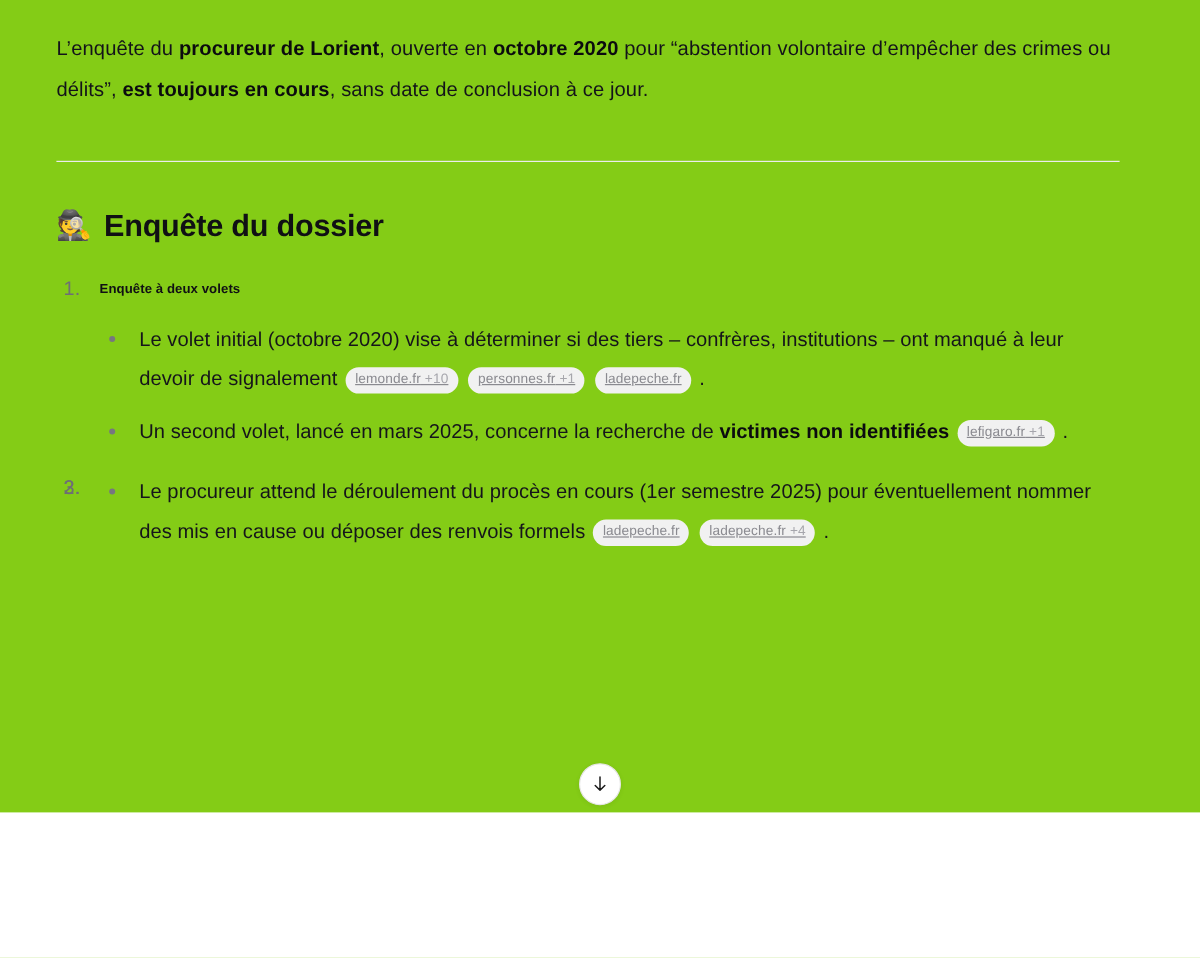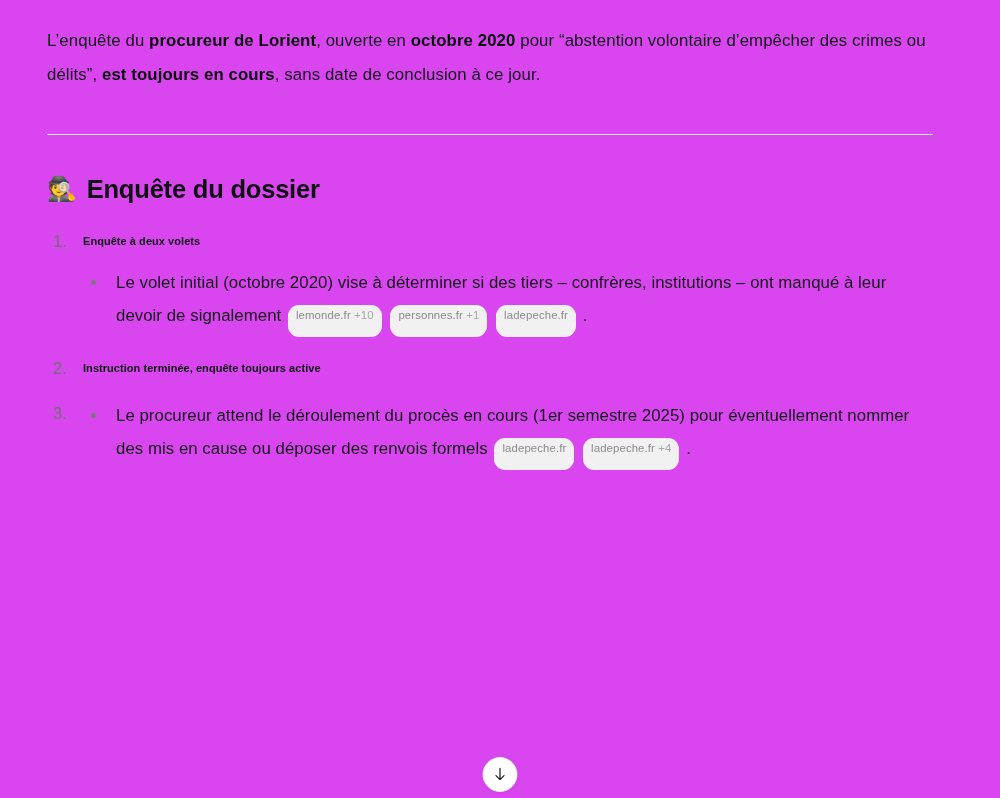--- a/index.html
+++ b/index.html
@@ -10,22 +10,22 @@
     width: 1000px;
     height: 798px;
     background: #ffffff;
     font-family: "Liberation Sans", sans-serif;
     -webkit-font-smoothing: antialiased;
   }
 
   .page {
     position: relative;
     width: 1000px;
-    height: 798px;
-    background: #d946ef;
+    height: 677px;
+    background: #84cc16;
     overflow: hidden;
   }
 
   .content {
     padding: 24px 66px 0 47px;
   }
 
   
   .intro {
     font-size: 16.8px;
@@ -125,27 +125,28 @@
     background: #77777f;
   }
 
   
   .cite {
     display: inline-block;
     background: #f1f1f1;
     color: #8a8a90;
     font-size: 11.4px;
     line-height: 19px;
-    padding: 1px 8px 12px 8px;
+    padding: 1px 8px 2px 8px;
     border-radius: 11px;
     vertical-align: 2px;
     margin: 0 2px;
     white-space: nowrap;
     letter-spacing: 0.1px;
     cursor: pointer;
+    text-decoration: underline;
   }
   .cite .plus { color: #a6a6ac; }
 
   
   .scroll-btn {
     position: absolute;
     left: 50%;
     transform: translateX(-50%);
     bottom: 6px;
     width: 35px;
@@ -174,24 +175,24 @@
     <h2 class="heading">
       <span class="emoji">🕵️</span>
       <span>Enquête du dossier</span>
     </h2>
 
     <ol class="steps">
         <li>
           <div class="step-title">Enquête à deux volets</div>
           <ul class="bullets">
             <li><span>Le volet initial (octobre 2020) vise à déterminer si des tiers – confrères, institutions – ont manqué à leur devoir de signalement </span><span class="cite"><span>lemonde.fr</span><span class="plus"> +10</span></span> <span class="cite"><span>personnes.fr</span><span class="plus"> +1</span></span> <span class="cite"><span>ladepeche.fr</span></span> <span>.</span></li>
+            <li><span>Un second volet, lancé en mars 2025, concerne la recherche de </span><span class="b">victimes non identifiées</span><span> </span><span class="cite"><span>lefigaro.fr</span><span class="plus"> +1</span></span> <span>.</span></li>
           </ul>
         </li>
         <li>
-          <div class="step-title">Instruction terminée, enquête toujours active</div>
           <ul class="bullets">
           </ul>
         </li>
         <li>
           <ul class="bullets">
             <li><span>Le procureur attend le déroulement du procès en cours (1er semestre 2025) pour éventuellement nommer des mis en cause ou déposer des renvois formels </span><span class="cite"><span>ladepeche.fr</span></span> <span class="cite"><span>ladepeche.fr</span><span class="plus"> +4</span></span> <span>.</span></li>
           </ul>
         </li>
       </ol>
 

